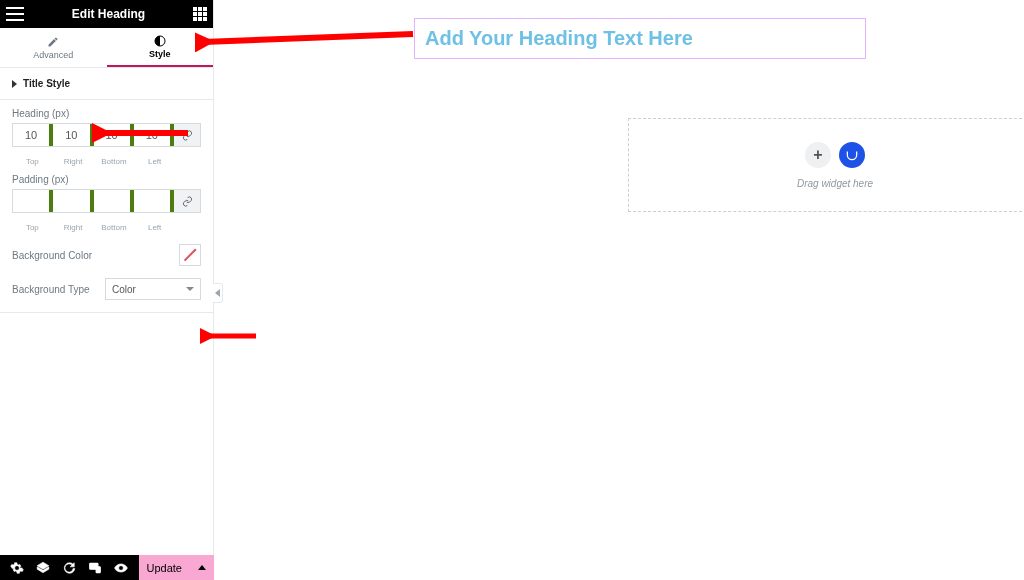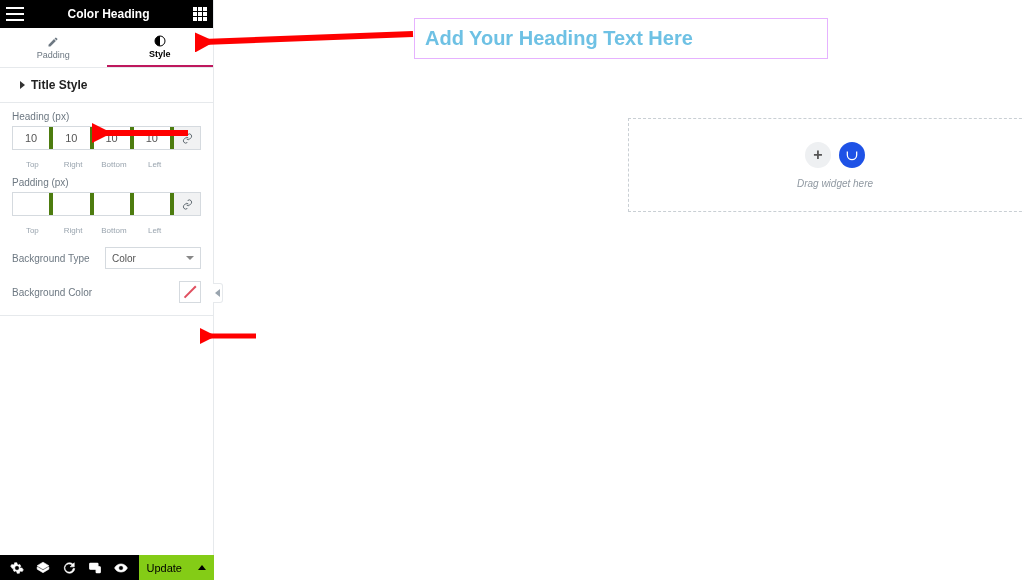--- a/index.html
+++ b/index.html
@@ -16,21 +16,21 @@
   .sidebar-header .grid-icon span { background: #fff; }
 
   
   .tabs { display: flex; height: 40px; border-bottom: 1px solid #e6e9ec; }
   .tab { flex: 1; display: flex; flex-direction: column; align-items: center; justify-content: center; font-size: 9px; color: #6d7882; cursor: pointer; gap: 2px; }
   .tab.active { color: #000; border-bottom: 2px solid #be185d; font-weight: bold; }
   .tab svg { width: 12px; height: 12px; }
 
   
   .section { border-bottom: 1px solid #e6e9ec; }
-  .section-header { display: flex; align-items: center; padding: 10px 20px; font-size: 12px; font-weight: bold; cursor: pointer; color: #222; }
+  .section-header { display: flex; align-items: center; padding: 10px 12px; font-size: 10px; font-weight: bold; cursor: pointer; color: #222; }
   .section-header .caret { width: 0; height: 0; margin-right: 6px; }
   .caret.right { border-top: 4px solid transparent; border-bottom: 4px solid transparent; border-left: 5px solid #333; }
   .caret.down { border-left: 4px solid transparent; border-right: 4px solid transparent; border-top: 5px solid #333; }
 
   .section-body { padding: 0 12px 12px 12px; font-size: 10px; color: #6d7882; }
   .field-label { font-size: 10px; color: #6d7882; margin: 8px 0 4px 0; }
   .box-row { display: flex; border: 1px solid #d5dadf; }
   .box-cell { flex: 1; border-right: 4px solid #4d7c0f; }
   .box-cell:last-child { border-right: none; }
   .box-cell input { width: 100%; height: 22px; border: none; text-align: center; font-size: 11px; color: #555; outline: none; background: transparent; }
@@ -46,31 +46,31 @@
   .select .chev { width: 0; height: 0; border-left: 4px solid transparent; border-right: 4px solid transparent; border-top: 4px solid #888; }
   .color-swatch { width: 22px; height: 22px; border: 1px solid #d5dadf; display: flex; align-items: center; justify-content: center; cursor: pointer; }
   .color-swatch .diag { width: 16px; height: 1.5px; background: #e04f5f; transform: rotate(-45deg); }
   .text-input { width: 96px; height: 22px; border: 1px solid #d5dadf; font-size: 10px; color: #555; padding: 0 5px; outline: none; }
 
   
   .bottom-bar { position: absolute; bottom: 0; left: 0; width: 214px; height: 25px; display: flex; }
   .bb-left { width: 140px; background: #000; display: flex; align-items: center; justify-content: space-around; padding: 0 4px; }
   .bb-left .ic { width: 14px; height: 14px; cursor: pointer; display: flex; align-items: center; justify-content: center; }
   .bb-left svg { width: 14px; height: 14px; fill: #fff; stroke: #fff; }
-  .bb-right { flex: 1; background: #84cc16; display: flex; align-items: center; justify-content: center; gap: 16px; cursor: pointer; padding: 0 8px; }
+  .bb-right { flex: 1; background: #f9a8d4; display: flex; align-items: center; justify-content: center; gap: 16px; cursor: pointer; padding: 0 8px; }
   .bb-right .upd { font-size: 11px; color: #000; }
   .bb-right .chevup { width: 0; height: 0; border-left: 4px solid transparent; border-right: 4px solid transparent; border-bottom: 5px solid #000; margin-left: auto; }
 
   
   .handle { position: absolute; left: 213px; top: 283px; width: 10px; height: 20px; background: #fff; border: 1px solid #e6e9ec; border-left: none; border-radius: 0 3px 3px 0; display: flex; align-items: center; justify-content: center; cursor: pointer; }
   .handle .tri { width: 0; height: 0; border-top: 4px solid transparent; border-bottom: 4px solid transparent; border-right: 5px solid #9aa5af; }
 
   
   .canvas { flex: 1; position: relative; padding: 18px 0 0 0; }
-  .heading-widget { margin: 0 auto 0 200px; width: 414px; border: 1px solid #e6b2ff; padding: 8px 10px; }
+  .heading-widget { margin: 0 auto 0 200px; width: 452px; border: 1px solid #e6b2ff; padding: 8px 10px; }
   .heading-widget .htxt { color: #6ec1e4; font-size: 20px; font-weight: bold; }
 
   .dropzone { position: absolute; left: 414px; top: 118px; width: 414px; height: 94px; border: 1px dashed #c9cfd4; display: flex; flex-direction: column; align-items: center; justify-content: center; gap: 10px; }
   .dz-icons { display: flex; gap: 8px; }
   .dz-plus { width: 26px; height: 26px; border-radius: 50%; background: #eef0f2; display: flex; align-items: center; justify-content: center; font-size: 16px; color: #555; cursor: pointer; font-weight: bold; }
   .dz-brand { width: 26px; height: 26px; border-radius: 50%; background: #1e52e6; display: flex; align-items: center; justify-content: center; cursor: pointer; }
   .dz-brand svg { width: 14px; height: 14px; stroke: #fff; fill: none; stroke-width: 2.2; }
   .dz-txt { font-size: 10px; color: #8f98a1; font-style: italic; }
 
   
@@ -82,40 +82,40 @@
 <div class="app">
 
   <div class="sidebar">
 
     <div class="sidebar-header">
       <div class="hamburger">
         <span></span>
           <span></span>
           <span></span>
       </div>
-      <div class="title">Color Heading</div>
+      <div class="title">Edit Heading</div>
       <div class="grid-icon">
         <span></span>
           <span></span>
           <span></span>
           <span></span>
           <span></span>
           <span></span>
           <span></span>
           <span></span>
           <span></span>
       </div>
     </div>
 
     <div class="tabs">
       <div class="tab">
         <svg viewBox="0 0 24 24">
             <path fill="#6d7882" d="M3 17.25V21h3.75L17.81 9.94l-3.75-3.75L3 17.25zM20.71 7.04a1 1 0 0 0 0-1.41l-2.34-2.34a1 1 0 0 0-1.41 0l-1.83 1.83 3.75 3.75 1.83-1.83z"></path>
           </svg>
-        <span>Padding</span>
+        <span>Advanced</span>
       </div>
       <div class="tab active">
         <svg viewBox="0 0 24 24">
             <path fill="#000" d="M12 2a10 10 0 1 0 0 20V2z"></path>
             <circle cx="12" cy="12" r="10" fill="none" stroke="#000" stroke-width="2"></circle>
           </svg>
         <span>Style</span>
       </div>
     </div>
 
@@ -163,31 +163,31 @@
         </div>
         <div class="sublabels">
           <span>Top</span>
           <span>Right</span>
           <span>Bottom</span>
           <span>Left</span>
           <span class="spacer"></span>
         </div>
 
         <div class="control-row">
+          <span class="clabel">Background Color</span>
+          <div class="color-swatch">
+            <div class="diag"></div>
+          </div>
+        </div>
+
+        <div class="control-row">
           <span class="clabel">Background Type</span>
           <div class="select">
             <span>Color</span>
             <span class="chev"></span>
-          </div>
-        </div>
-
-        <div class="control-row">
-          <span class="clabel">Background Color</span>
-          <div class="color-swatch">
-            <div class="diag"></div>
           </div>
         </div>
 
 
       </div>
     </div>
 
     <div class="bottom-bar">
       <div class="bb-left">
         <div class="ic">

